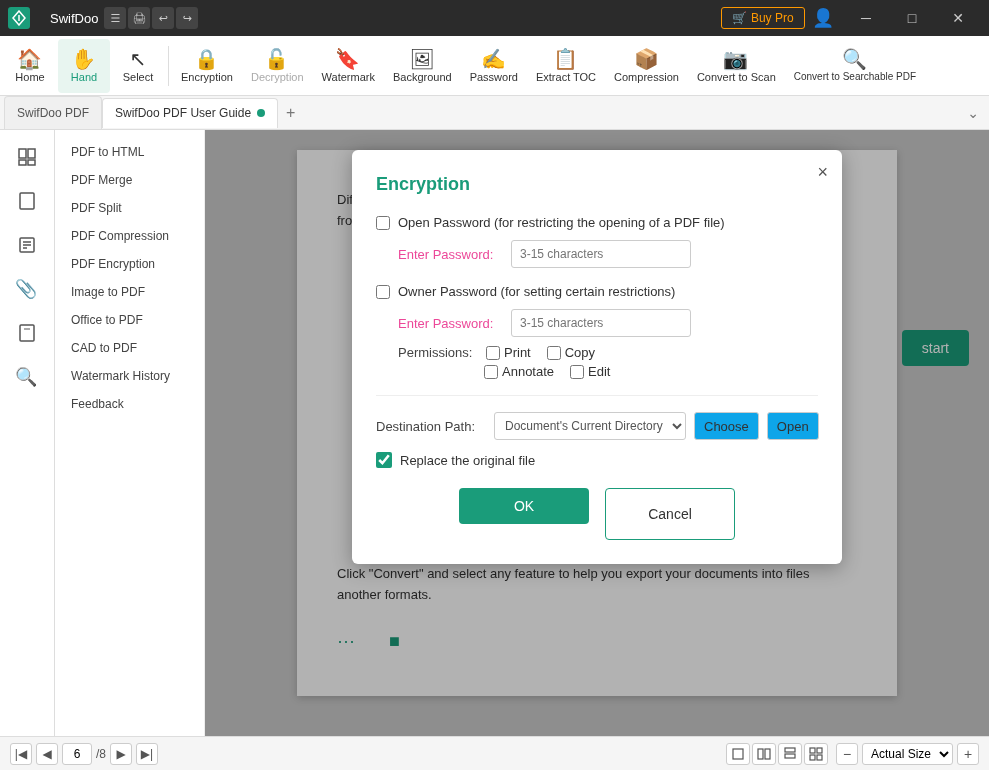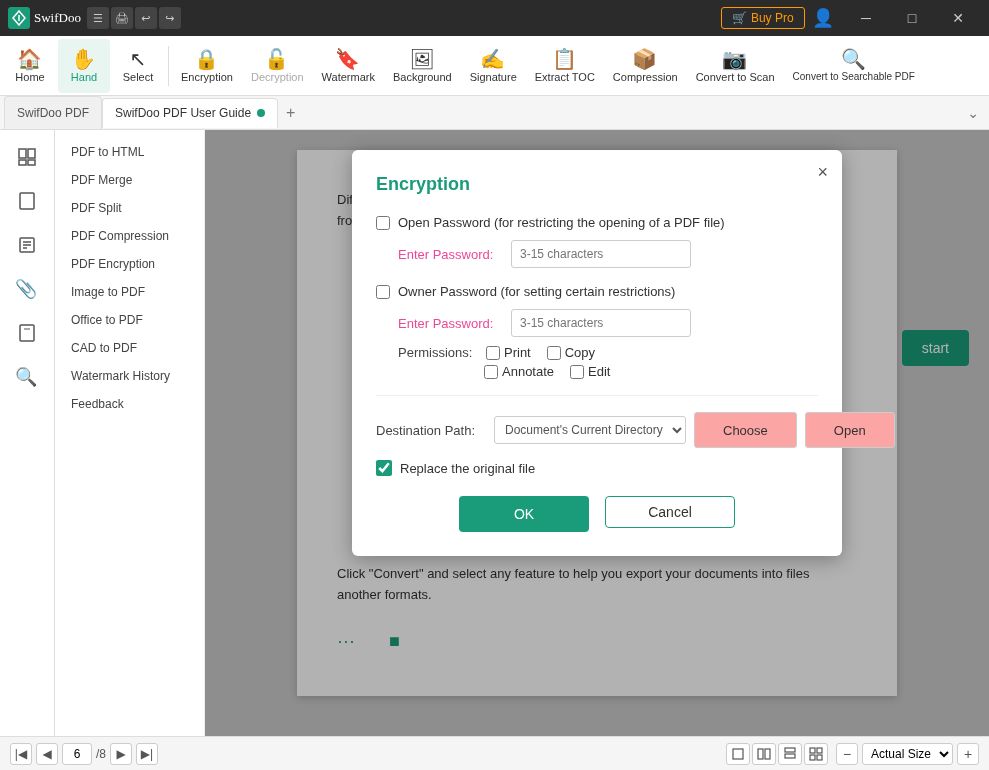--- a/index.html
+++ b/index.html
@@ -9,21 +9,21 @@
     .titlebar {
       background: #2b2b2b;
       height: 36px;
       display: flex;
       align-items: center;
       padding: 0 8px;
       color: #fff;
       user-select: none;
     }
     .titlebar-logo {
-      display: flex; align-items: center; gap: 4px; font-size: 13px; color: #fff; font-family: Liberation Serif, serif;
+      display: flex; align-items: center; gap: 20px; font-size: 13px; color: #fff;
     }
     .titlebar-logo-icon {
       width: 22px; height: 22px; background: #1a9c7a; border-radius: 3px;
       display: flex; align-items: center; justify-content: center; color: #fff; font-size: 11px; font-weight: bold;
     }
     .titlebar-btn-group { margin-left: 6px; display: flex; gap: 2px; }
     .titlebar-btn {
       background: #444; border: none; color: #ccc; width: 22px; height: 22px;
       border-radius: 3px; cursor: pointer; font-size: 11px; display: flex; align-items: center; justify-content: center;
     }
@@ -240,33 +240,33 @@
     .modal-divider { border: none; border-top: 1px solid #eee; margin: 16px 0; }
     .dest-row {
       display: flex; align-items: center; gap: 8px; margin-bottom: 12px;
     }
     .dest-label { font-size: 13px; color: #444; min-width: 110px; }
     .dest-select {
       flex: 1; height: 28px; border: 1px solid #ccc; border-radius: 3px;
       font-size: 12px; color: #555; padding: 0 6px; background: #fff; cursor: pointer;
     }
     .dest-btn {
-      height: 36px; padding: 0 28px; border: 1px solid #ccc; background: #fca5a5;
+      height: 28px; padding: 0 9px; border: 1px solid #ccc; background: #0ea5e9;
       border-radius: 3px; cursor: pointer; font-size: 13px; color: #333;
     }
     .replace-row { display: flex; align-items: center; gap: 8px; margin-bottom: 20px; }
     .replace-check { width: 16px; height: 16px; accent-color: #1a9c7a; cursor: pointer; }
     .replace-label { font-size: 13px; color: #333; }
     .modal-actions { display: flex; justify-content: center; gap: 16px; }
     .ok-btn {
       width: 130px; height: 36px; background: #1a9c7a; color: #fff;
       border: none; border-radius: 4px; cursor: pointer; font-size: 14px;
     }
     .cancel-btn {
-      width: 130px; height: 32px; background: #fff; color: #333;
+      width: 130px; height: 52px; background: #fff; color: #333;
       border: 1px solid #1a9c7a; border-radius: 4px; cursor: pointer; font-size: 14px;
     }
     .second-perm-row {
       display: flex; align-items: center; gap: 16px; padding-left: 108px; margin-top: 4px;
     }
   </style>
 </head>
 <body>
 
 <div class="titlebar">
@@ -325,21 +325,21 @@
   <div class="toolbar-item">
     <span class="toolbar-icon">🔖</span>
     <span class="toolbar-label">Watermark</span>
   </div>
   <div class="toolbar-item">
     <span class="toolbar-icon">🖼</span>
     <span class="toolbar-label">Background</span>
   </div>
   <div class="toolbar-item">
     <span class="toolbar-icon">✍</span>
-    <span class="toolbar-label">Signature</span>
+    <span class="toolbar-label">Password</span>
   </div>
   <div class="toolbar-item">
     <span class="toolbar-icon">📋</span>
     <span class="toolbar-label">Extract TOC</span>
   </div>
   <div class="toolbar-item">
     <span class="toolbar-icon">📦</span>
     <span class="toolbar-label">Compression</span>
   </div>
   <div class="toolbar-item">

